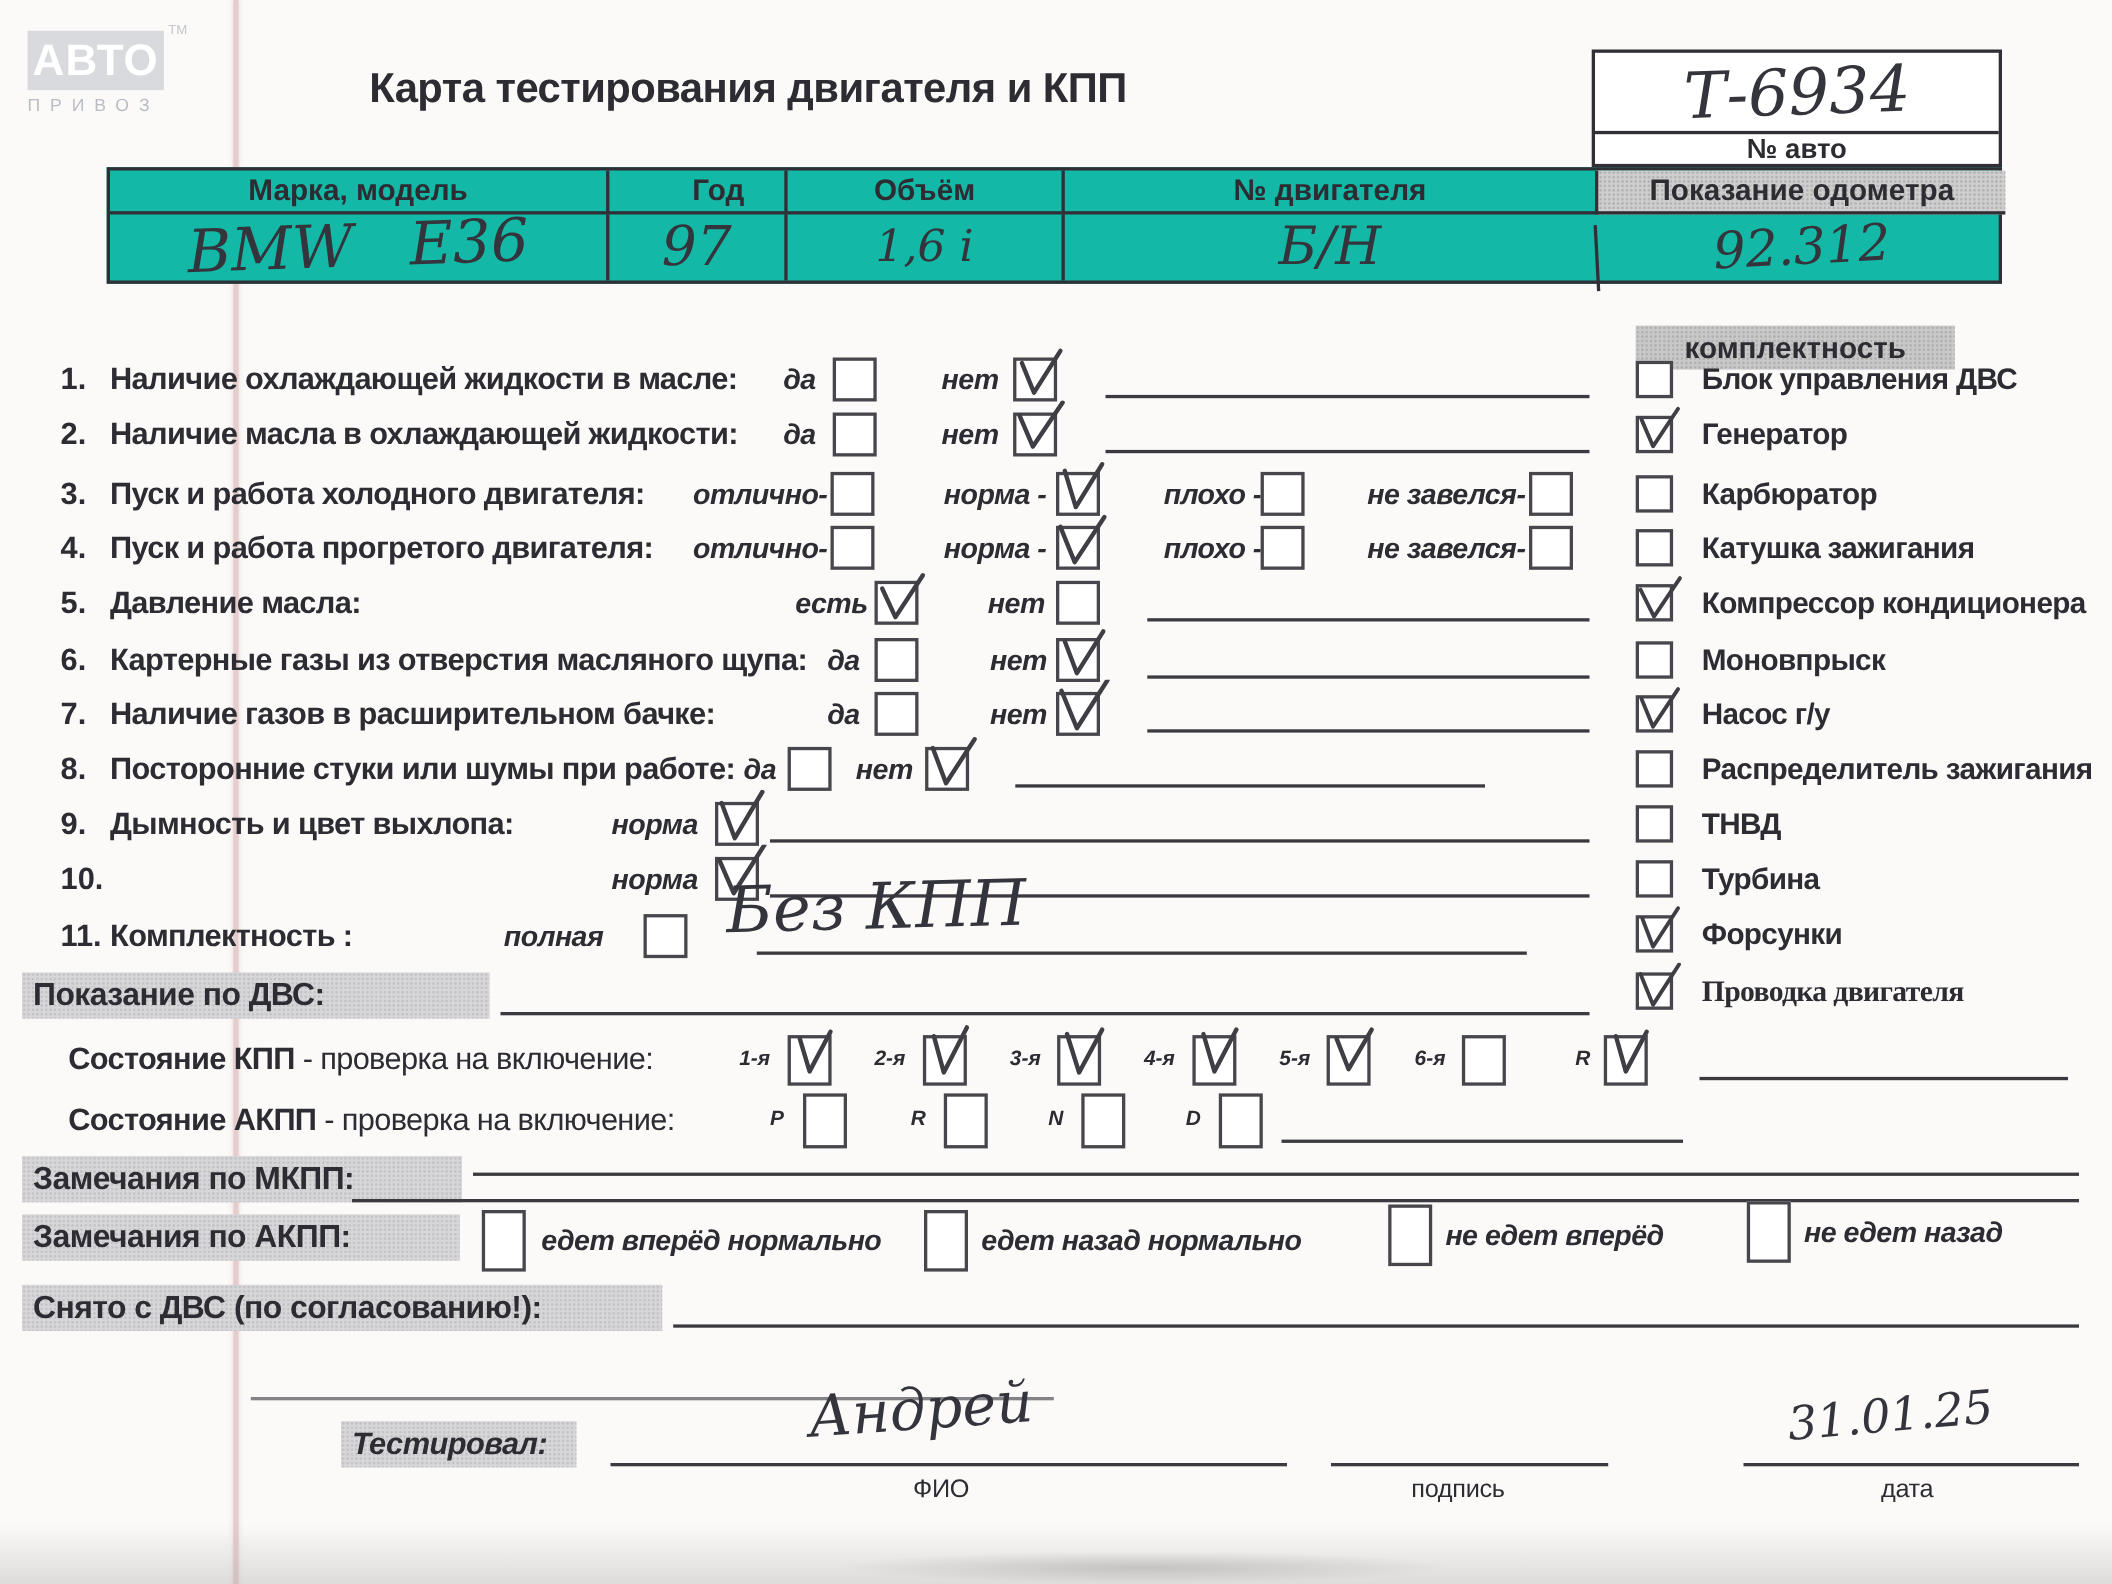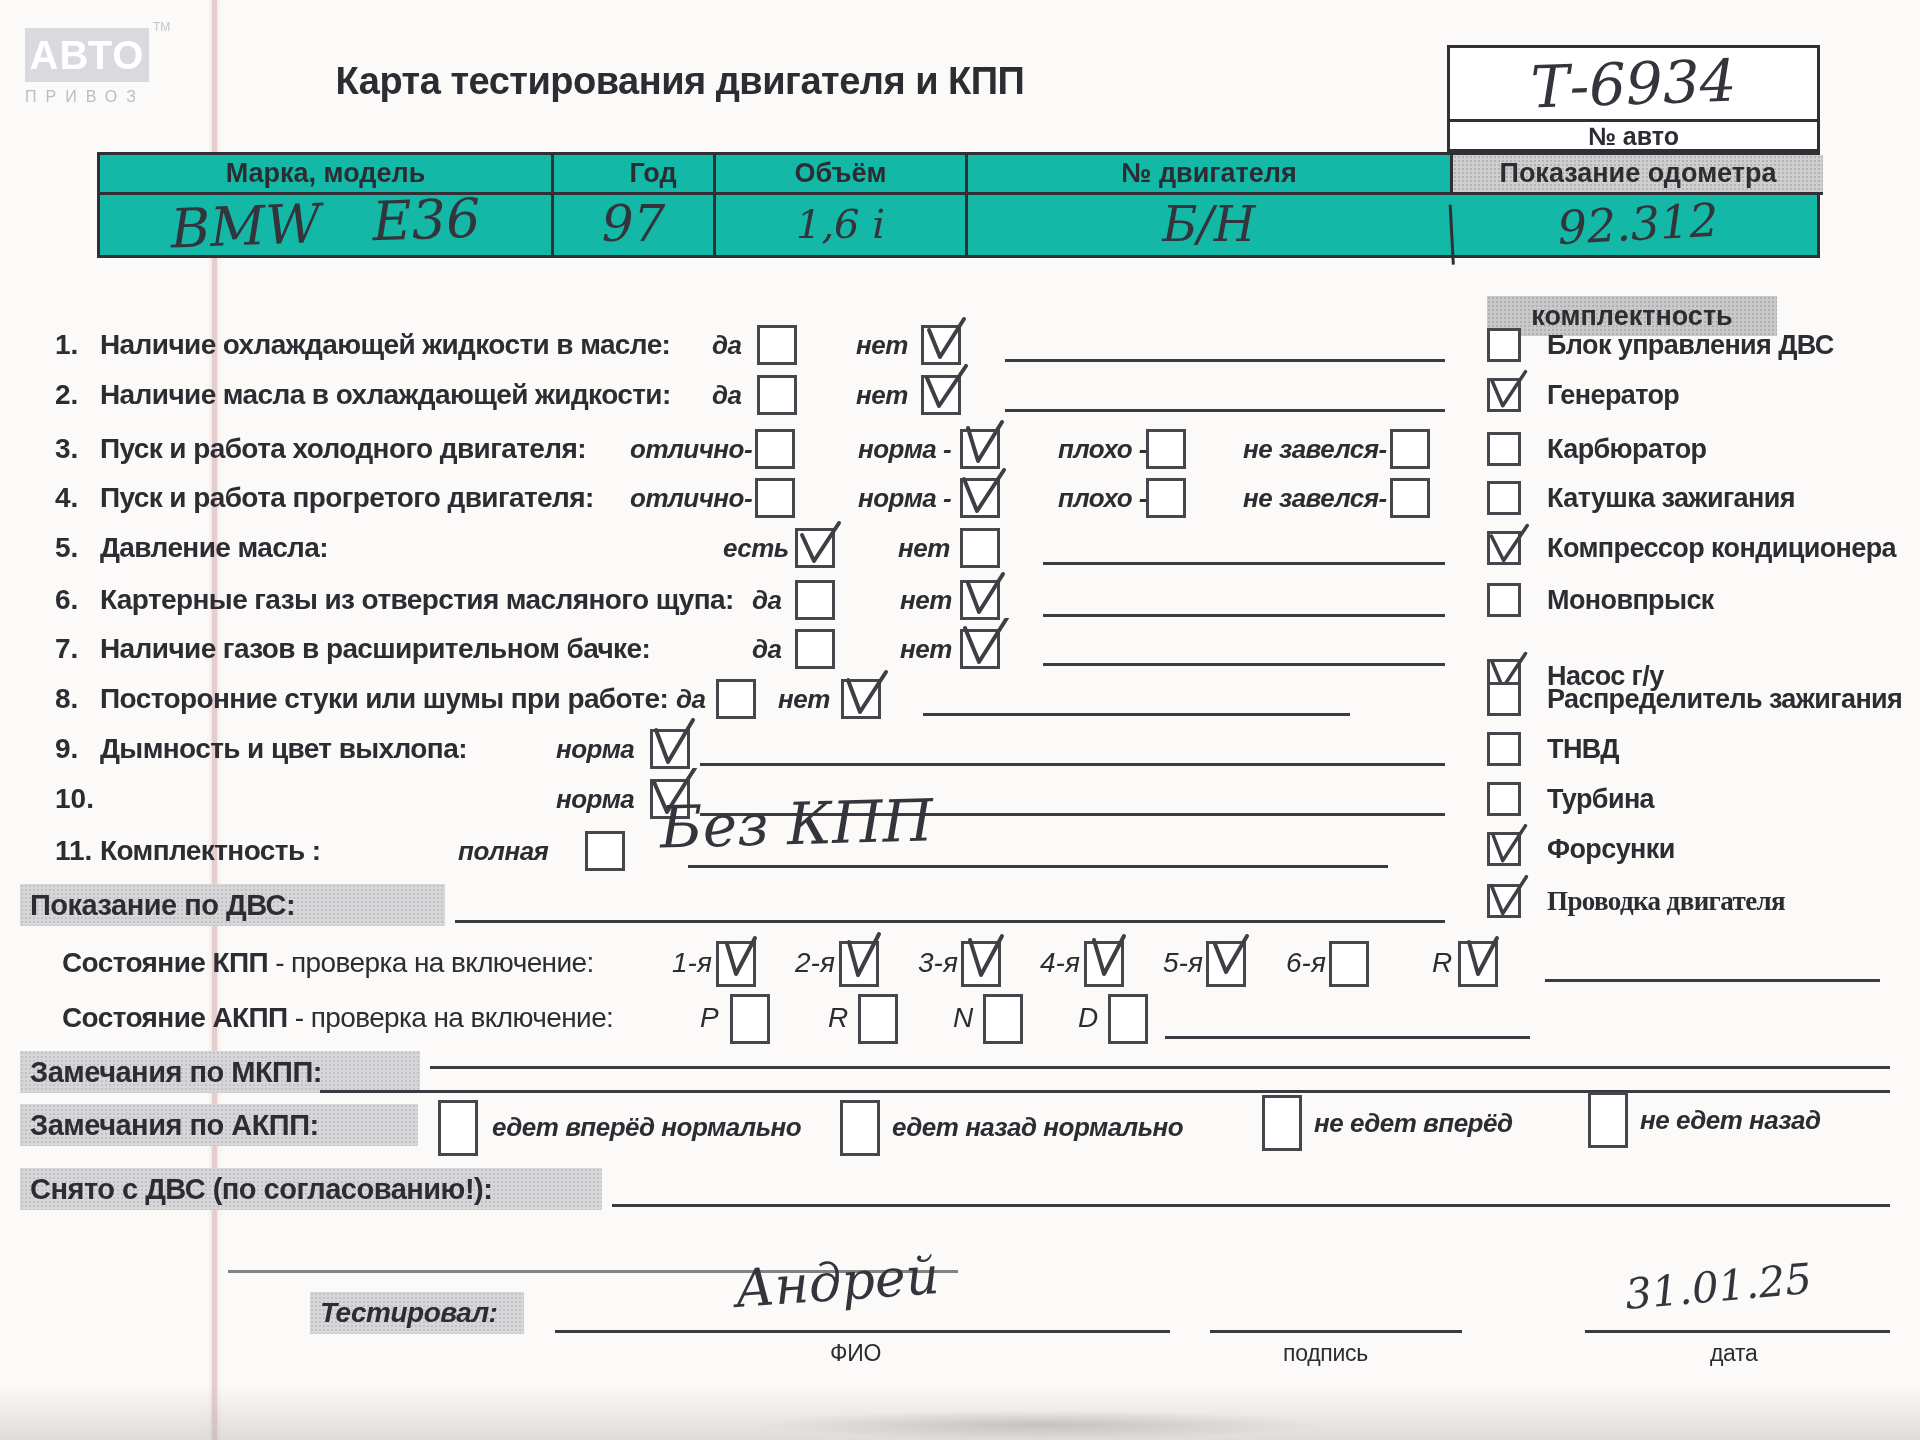--- a/index.html
+++ b/index.html
@@ -67,21 +67,21 @@
 
   
   .bar{position:absolute;height:42px;line-height:42px;font-size:29px;font-weight:bold;padding-left:10px;box-sizing:border-box;
     background-color:#d7d7d9;background-image:radial-gradient(#c2c2c4 1px, transparent 1.3px);background-size:4px 4px;letter-spacing:-0.5px;}
   .sline{position:absolute;border-top:3px solid #3a3a40;}
 
   
   .krow{position:absolute;left:0;width:1920px;height:52px;line-height:52px;font-size:28px;}
   .klabel{position:absolute;left:62px;letter-spacing:-0.6px;}
   .klabel b{font-weight:bold;}
-  .gl{position:absolute;font-style:italic;font-weight:normal;font-size:28px;}
+  .gl{position:absolute;font-style:italic;font-weight:bold;font-size:19px;}
 
   
   .eq-header{position:absolute;left:1487px;top:296px;width:290px;height:40px;line-height:40px;text-align:center;
     font-size:27px;font-weight:bold;background-color:#c9c9c9;background-image:radial-gradient(#b0b0b0 1px, transparent 1.3px);background-size:4px 4px;}
   .eqrow{position:absolute;left:1487px;height:44px;display:flex;align-items:center;gap:26px;}
   .eqlabel{font-size:27px;font-weight:bold;letter-spacing:-0.6px;white-space:nowrap;}
 
   
   .aopt-label{position:absolute;font-style:italic;font-weight:bold;font-size:26px;letter-spacing:-0.5px;}
 
@@ -304,21 +304,21 @@
         <svg class="mark" viewBox="0 0 50 48">
           <path d="M6 16 L20 44 L47 4"></path>
         </svg>
       </span>
     <span class="eqlabel">Компрессор кондиционера</span>
   </div>
   <div class="eqrow" style="top:578px;">
     <span class="eqcb" data-checked="false"></span>
     <span class="eqlabel">Моновпрыск</span>
   </div>
-  <div class="eqrow" style="top:654px;">
+  <div class="eqrow" style="top:627px;">
     <span class="eqcb" data-checked="true">
         <svg class="mark" viewBox="0 0 50 48">
           <path d="M7 14 L19 43 L45 4"></path>
         </svg>
       </span>
     <span class="eqlabel">Насос г/у</span>
   </div>
   <div class="eqrow" style="top:677px;">
     <span class="eqcb" data-checked="false"></span>
     <span class="eqlabel">Распределитель зажигания</span>

